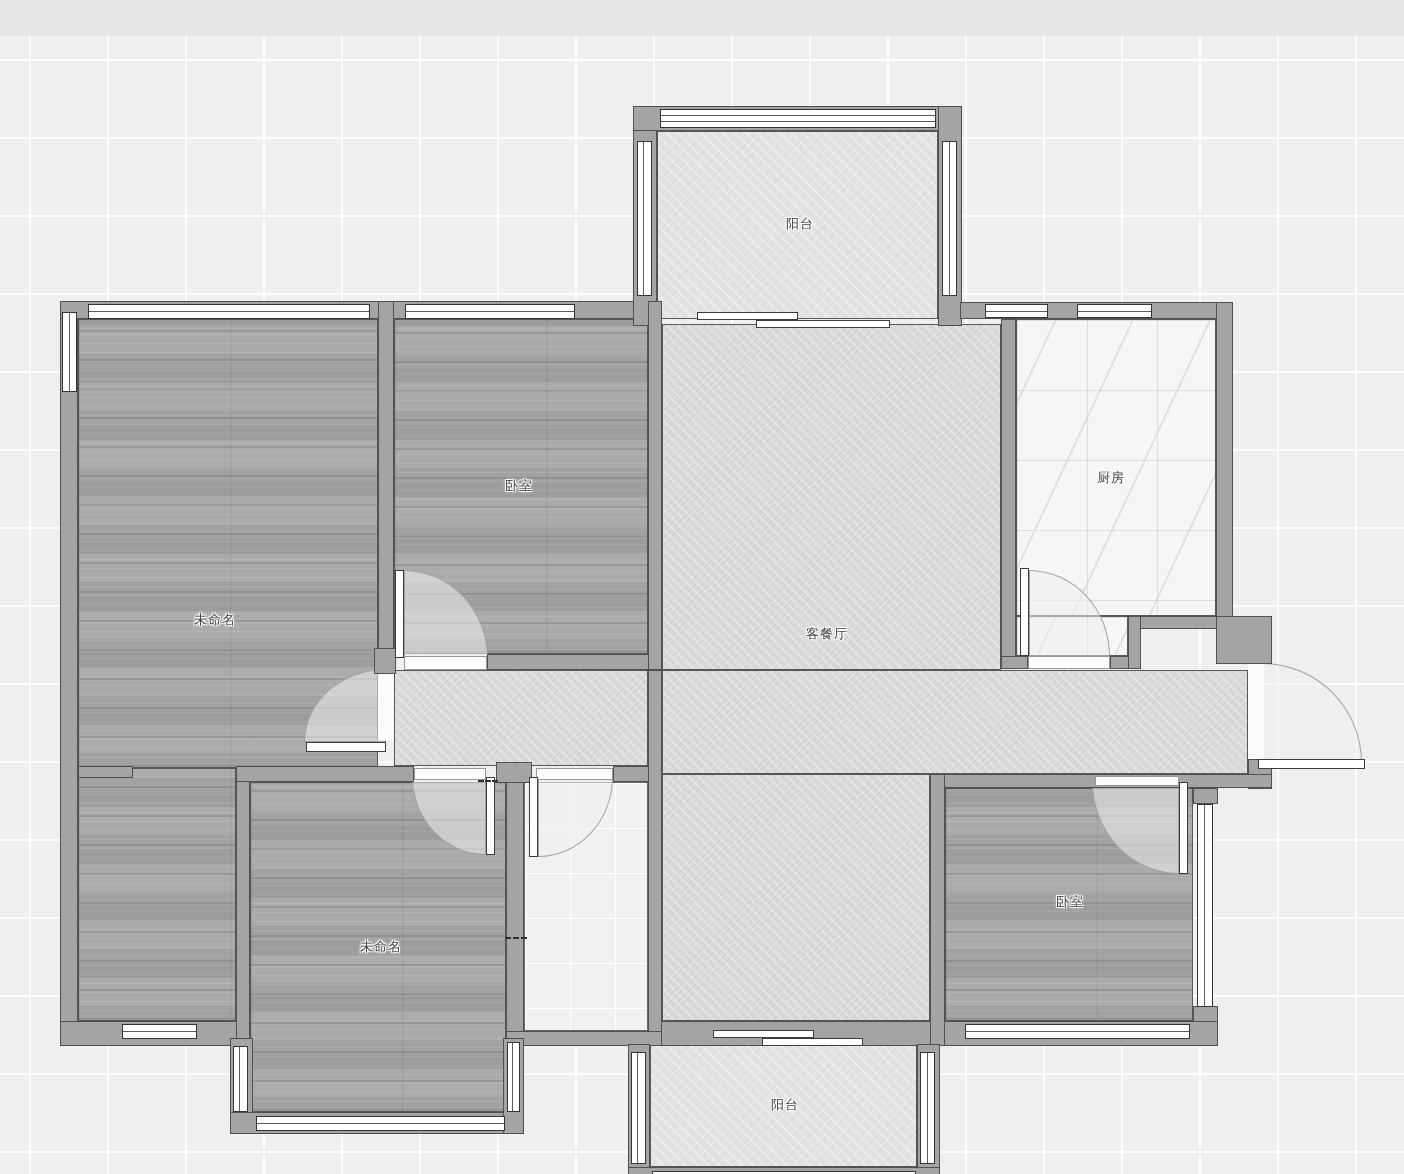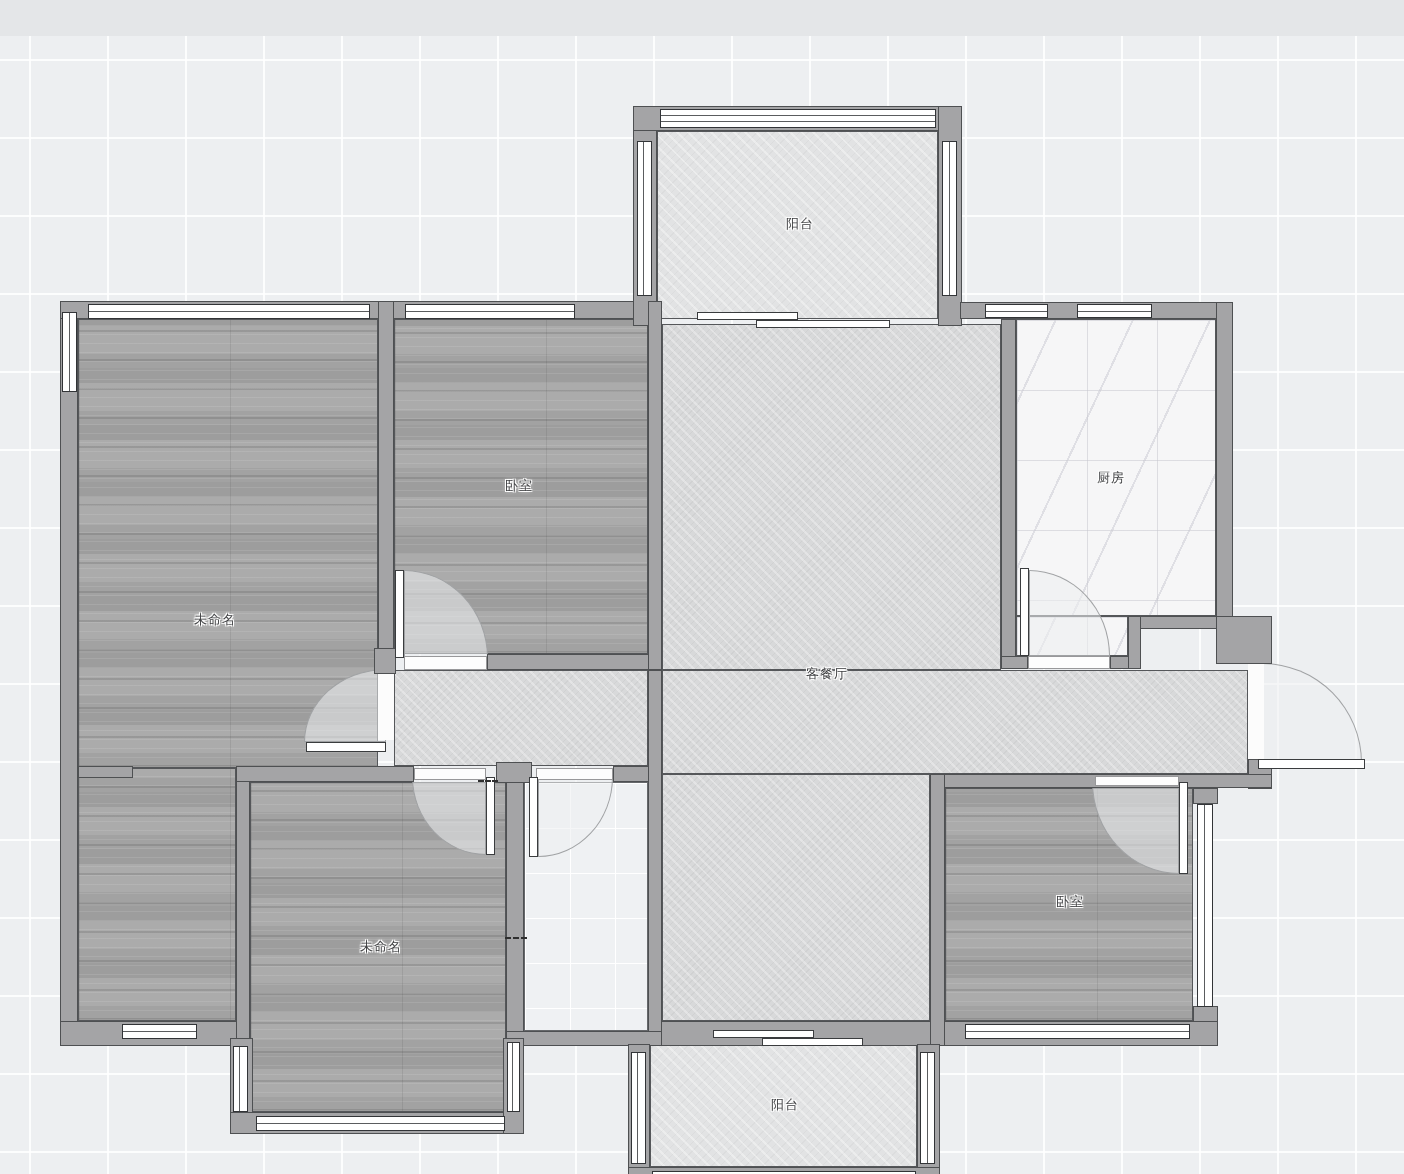--- a/index.html
+++ b/index.html
@@ -186,18 +186,18 @@
   <div class="slide" style="left:713px;top:994px;width:101px;height:8px"></div>
   <div class="slide" style="left:762px;top:1002px;width:101px;height:8px"></div>
 
   <div class="dash" style="left:505px;top:901px;width:22px"></div>
   <div class="dash" style="left:478px;top:744px;width:20px"></div>
 
   <div class="lbl" style="left:800px;top:188px">阳台</div>
   <div class="lbl" style="left:519px;top:450px">卧室</div>
   <div class="lbl" style="left:215px;top:584px">未命名</div>
   <div class="lbl" style="left:1111px;top:442px">厨房</div>
-  <div class="lbl" style="left:827px;top:638px">客餐厅</div>
+  <div class="lbl" style="left:827px;top:598px">客餐厅</div>
   <div class="lbl" style="left:381px;top:911px">未命名</div>
   <div class="lbl" style="left:1070px;top:866px">卧室</div>
   <div class="lbl" style="left:785px;top:1069px">阳台</div>
 
 </div>
 
 </body></html>

